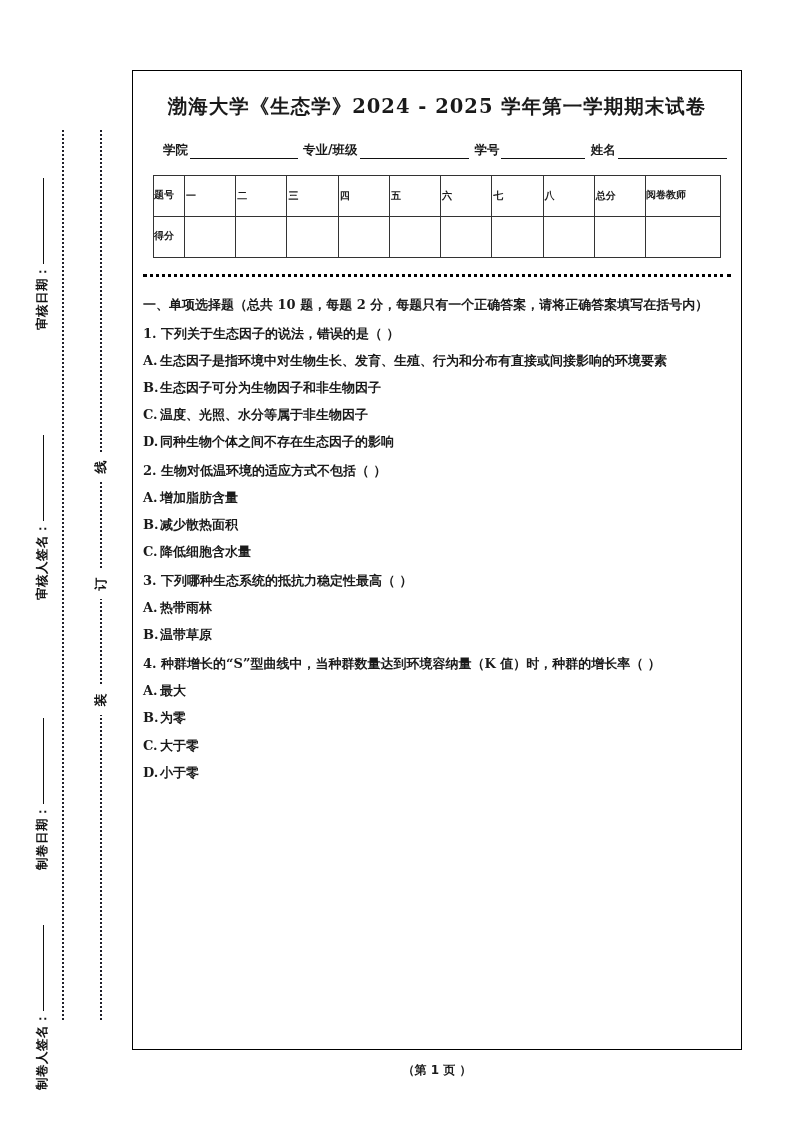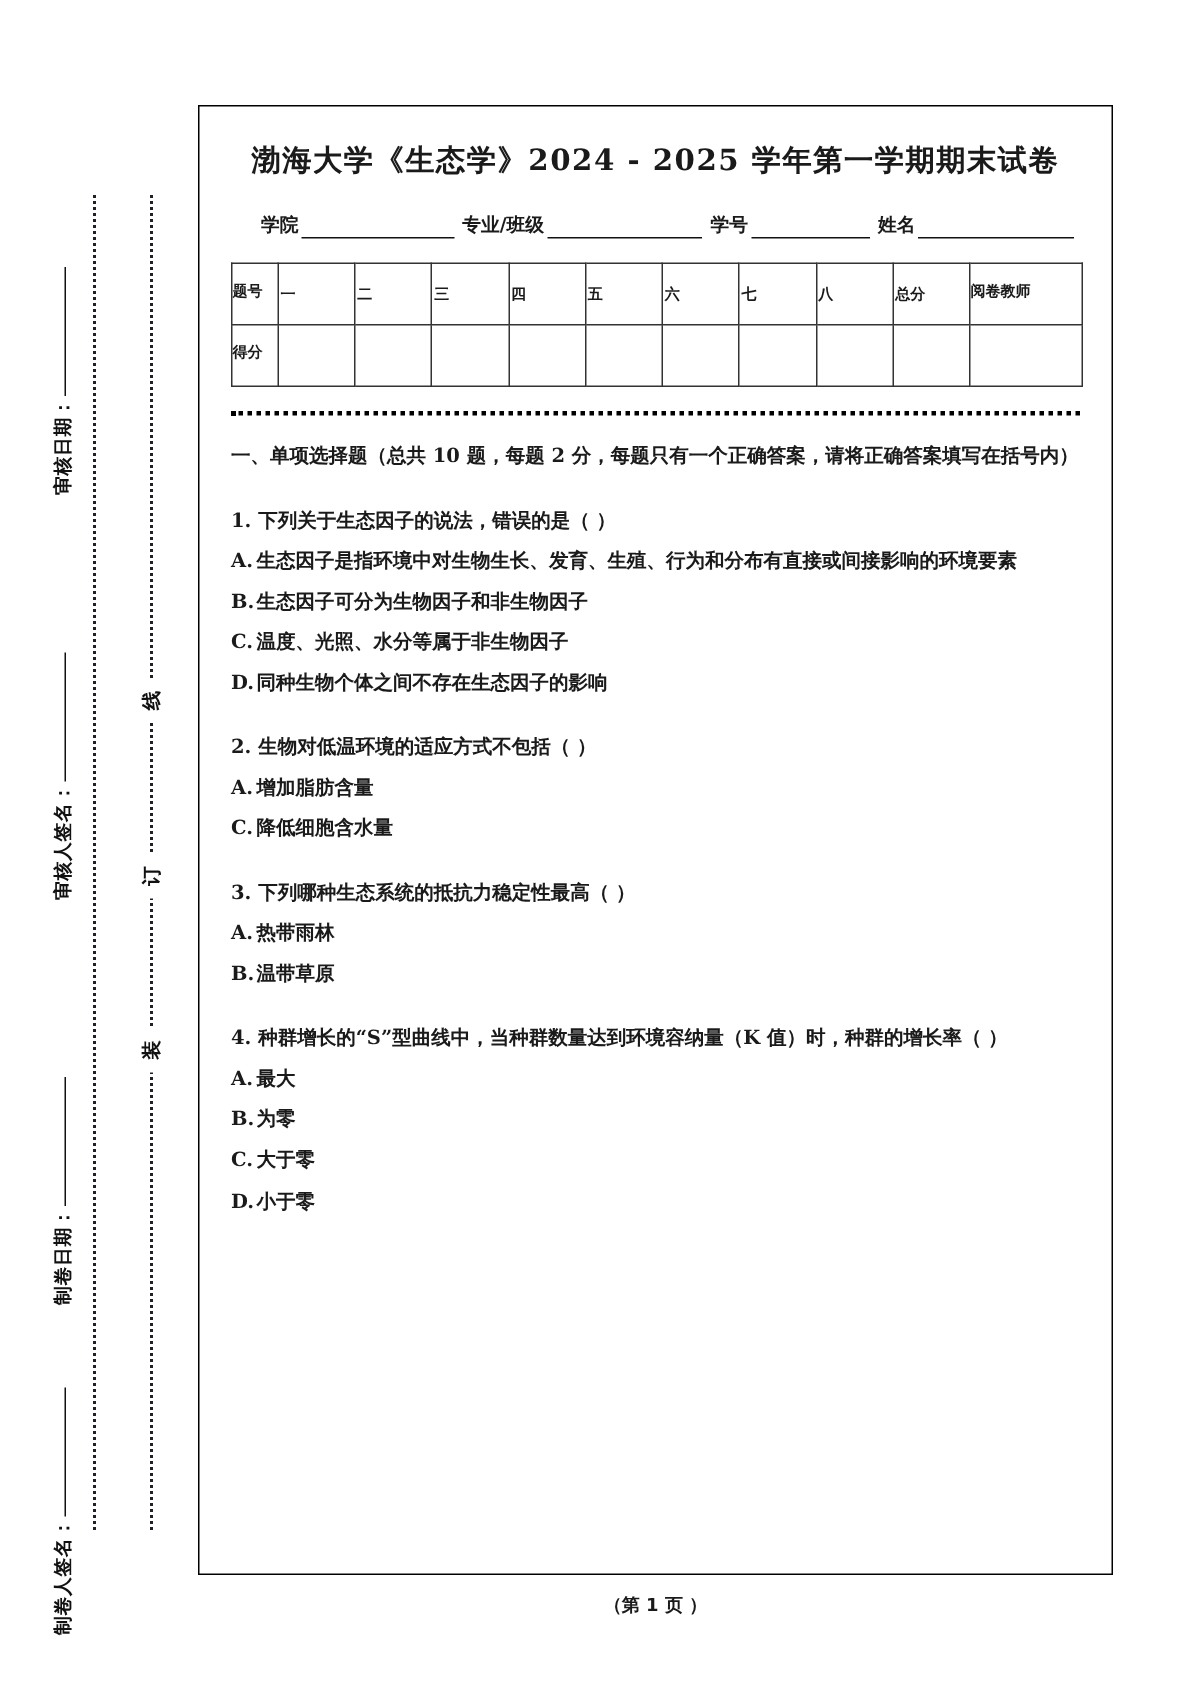--- a/index.html
+++ b/index.html
@@ -71,21 +71,21 @@
 
   
   .paper {
     position: absolute;
     left: 132px;
     top: 70px;
     width: 610px;
     height: 980px;
     border: 1.6px solid #000;
     box-sizing: border-box;
-    padding: 0 21px;
+    padding: 0 10px;
   }
 
   .exam-title {
     text-align: center;
     font-size: 19.5px;
     font-weight: bold;
     letter-spacing: 1px;
     margin: 22px 0 0 0;
     font-family: "DejaVu Serif", "Liberation Serif", serif;
   }
@@ -154,21 +154,21 @@
     line-height: 2.08;
   }
   .section-head {
     font-weight: bold;
     text-align: justify;
     margin-bottom: 2px;
   }
   .q-stem {
     font-weight: bold;
     text-align: justify;
-    margin-top: 16px;
+    margin-top: 2px;
   }
   .q-opt {
     font-weight: bold;
     padding-left: 0;
     text-align: justify;
   }
   .q-opt .ltr { display: inline-block; min-width: 17px; }
 
   .page-foot {
     position: absolute;
@@ -273,20 +273,23 @@
     </div>
     <div class="q-opt">
       <span class="ltr">D.</span><span>同种生物个体之间不存在生态因子的影响</span>
     </div>
 
     <div class="q-stem">2. 生物对低温环境的适应方式不包括（   ）</div>
     <div class="q-opt">
       <span class="ltr">A.</span><span>增加脂肪含量</span>
     </div>
     <div class="q-opt">
+      <span class="ltr">B.</span><span>减少散热面积</span>
+    </div>
+    <div class="q-opt">
       <span class="ltr">C.</span><span>降低细胞含水量</span>
     </div>
 
     <div class="q-stem">3. 下列哪种生态系统的抵抗力稳定性最高（   ）</div>
     <div class="q-opt">
       <span class="ltr">A.</span><span>热带雨林</span>
     </div>
     <div class="q-opt">
       <span class="ltr">B.</span><span>温带草原</span>
     </div>

